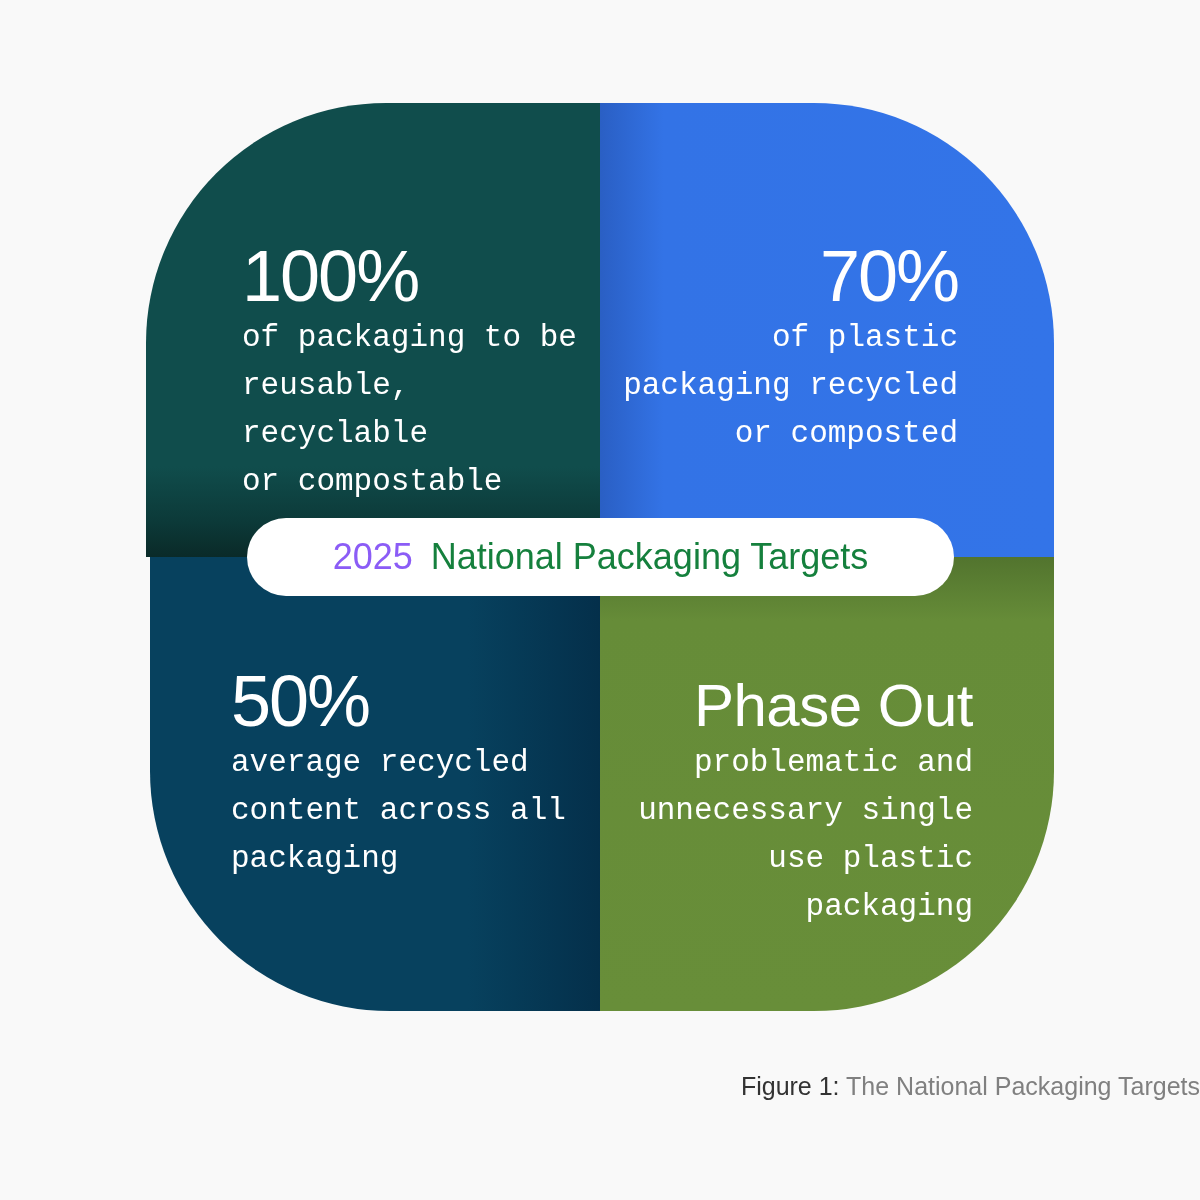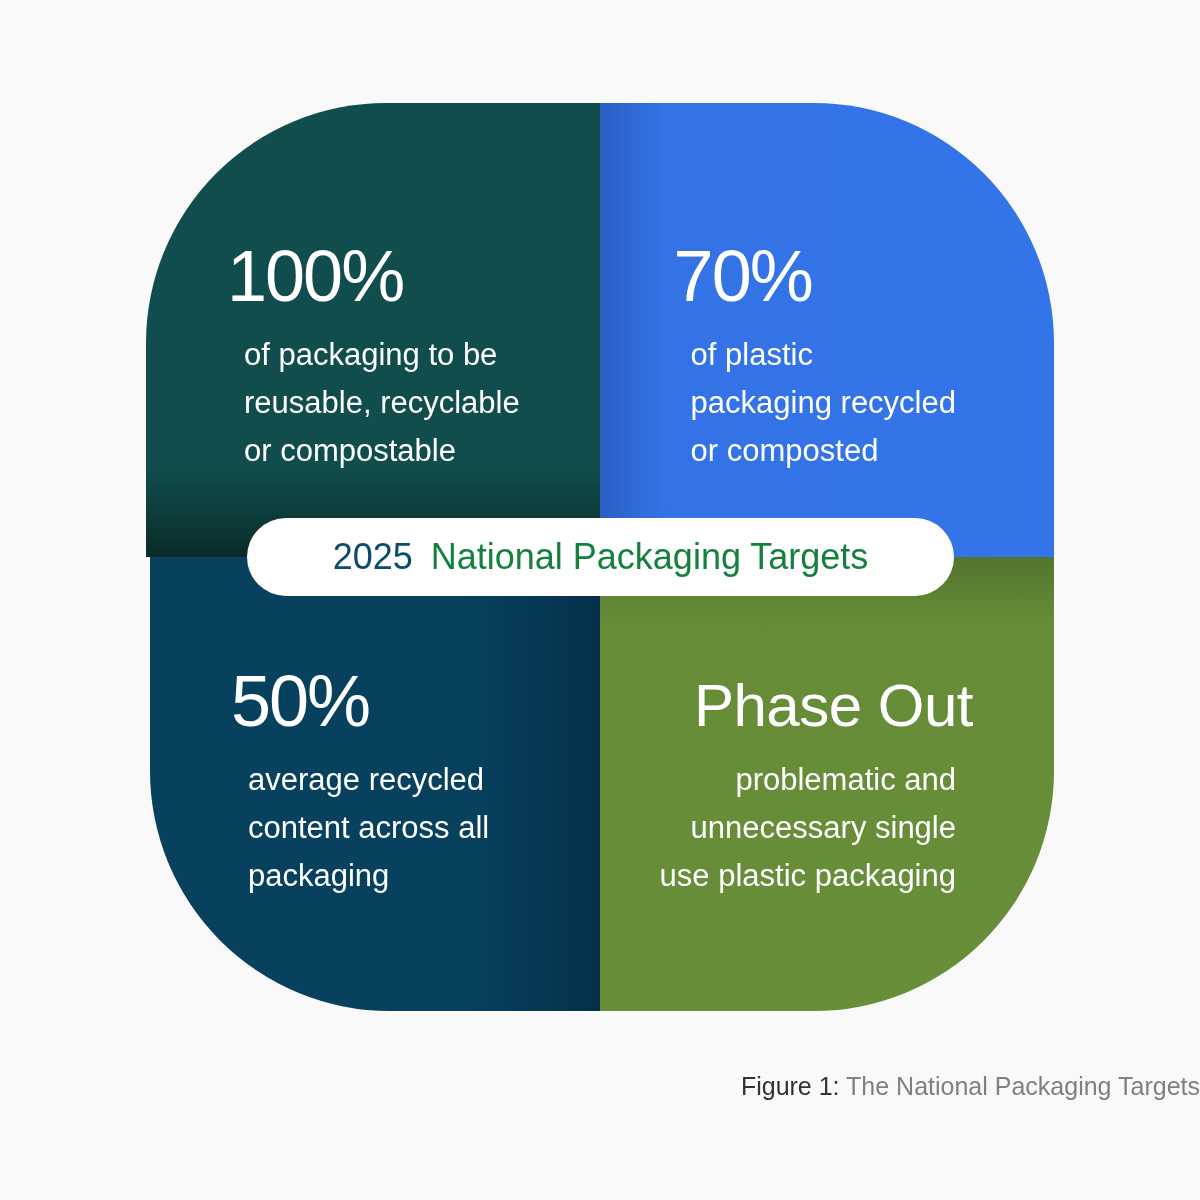--- a/index.html
+++ b/index.html
@@ -37,49 +37,50 @@
       background: linear-gradient(to right, #07415e 0%, #07415e 70%, #042f4a 100%);
     }
     .q-br {
       left: 454px; top: 454px;
       border-bottom-right-radius: 240px;
       background: linear-gradient(to bottom, #52742e 0%, #668c38 14%, #688e39 100%);
     }
     .content {
       position: absolute;
     }
-    .q-tl .content { left: 81px; top: 135px; text-align: left; }
-    .q-tr .content { right: 81px; top: 135px; }
+    .q-tl .content { left: 96px; top: 135px; text-align: left; }
+    .q-tr .content { right: 96px; top: 135px; text-align: right; }
     .q-bl .content { left: 81px; top: 106px; text-align: left; }
     .q-br .content { right: 81px; top: 116px; text-align: right; }
     .big {
       font-size: 72px;
       line-height: 76px;
       letter-spacing: -2px;
       font-weight: 400;
       margin: 0;
     }
     .q-br .big { font-size: 60px; line-height: 66px; letter-spacing: -0.5px; }
     .desc {
       font-size: 31px;
       line-height: 48px;
-      margin: 17px;
+      margin: 0;
       white-space: pre-line;
+      font-family: Liberation Mono, monospace;
     }
     .pill {
       position: absolute;
       left: 247px; top: 518px;
       width: 707px; height: 78px;
       background: #ffffff;
       border-radius: 39px;
       display: flex; align-items: center; justify-content: center;
       font-size: 36px;
       gap: 18px;
     }
-    .pill-year { color: #0c4a6e; font-weight: 400; }
+    .pill-year { color: #8b5cf6; font-weight: 400; }
     .pill-title { color: #15803d; }
     .caption {
       position: absolute;
       left: 0; top: 1072px; width: 1200px;
       text-align: right;
       font-size: 25px;
     }
     .cap-label { color: #333333; }
     .cap-text { color: #808080; }
   </style>

